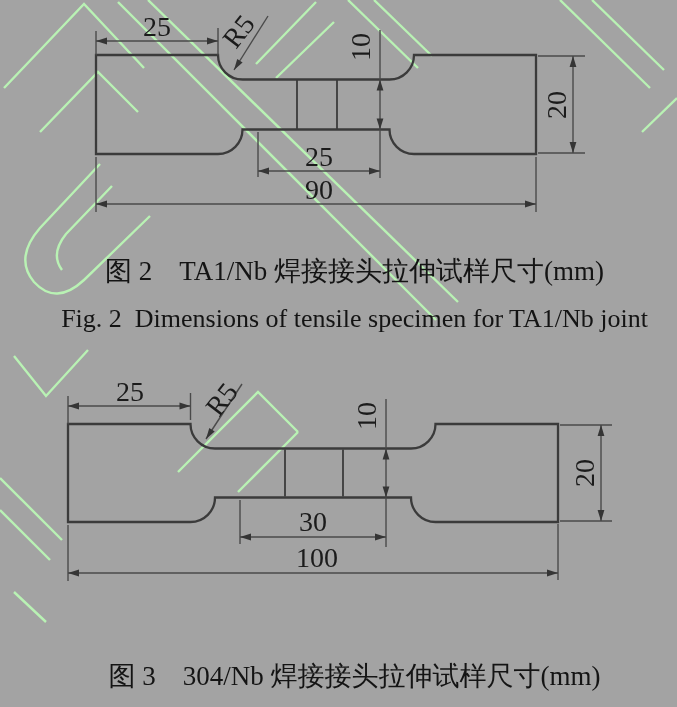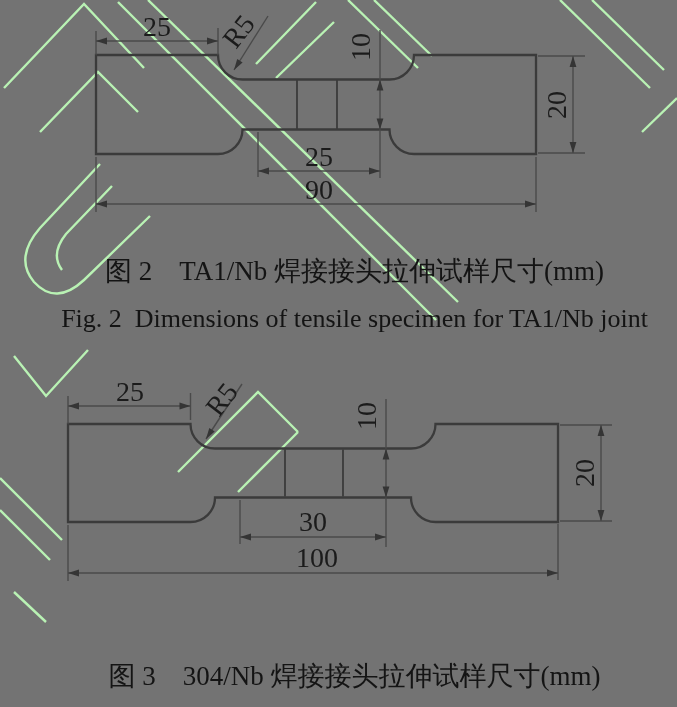--- a/index.html
+++ b/index.html
@@ -1,16 +1,16 @@
 <!DOCTYPE html>
 <html><head>
 <meta charset="utf-8">
 <style>
   html,body{margin:0;padding:0;background:#ffffff;}
-  #page{position:relative;width:677px;height:707px;background:#737373;overflow:hidden;
+  #page{position:relative;width:677px;height:707px;background:#a3a3a3;overflow:hidden;
         font-family:"Liberation Serif", serif;}
   svg{position:absolute;left:0;top:0;}
   .outline{fill:none;stroke:#3b3b3b;stroke-width:2.3;}
   .weld{stroke:#3b3b3b;stroke-width:1.8;}
   .dim{stroke:#4a4a4a;stroke-width:1.4;fill:none;}
   .ah{fill:#353535;stroke:none;}
   text.dimtxt{fill:#1b1b1b;font-family:"Liberation Serif", serif;font-size:28px;
               text-anchor:middle;}
   .cap{position:absolute;left:0;width:677px;text-align:center;color:#141414;
        white-space:pre;padding-left:16px;}

